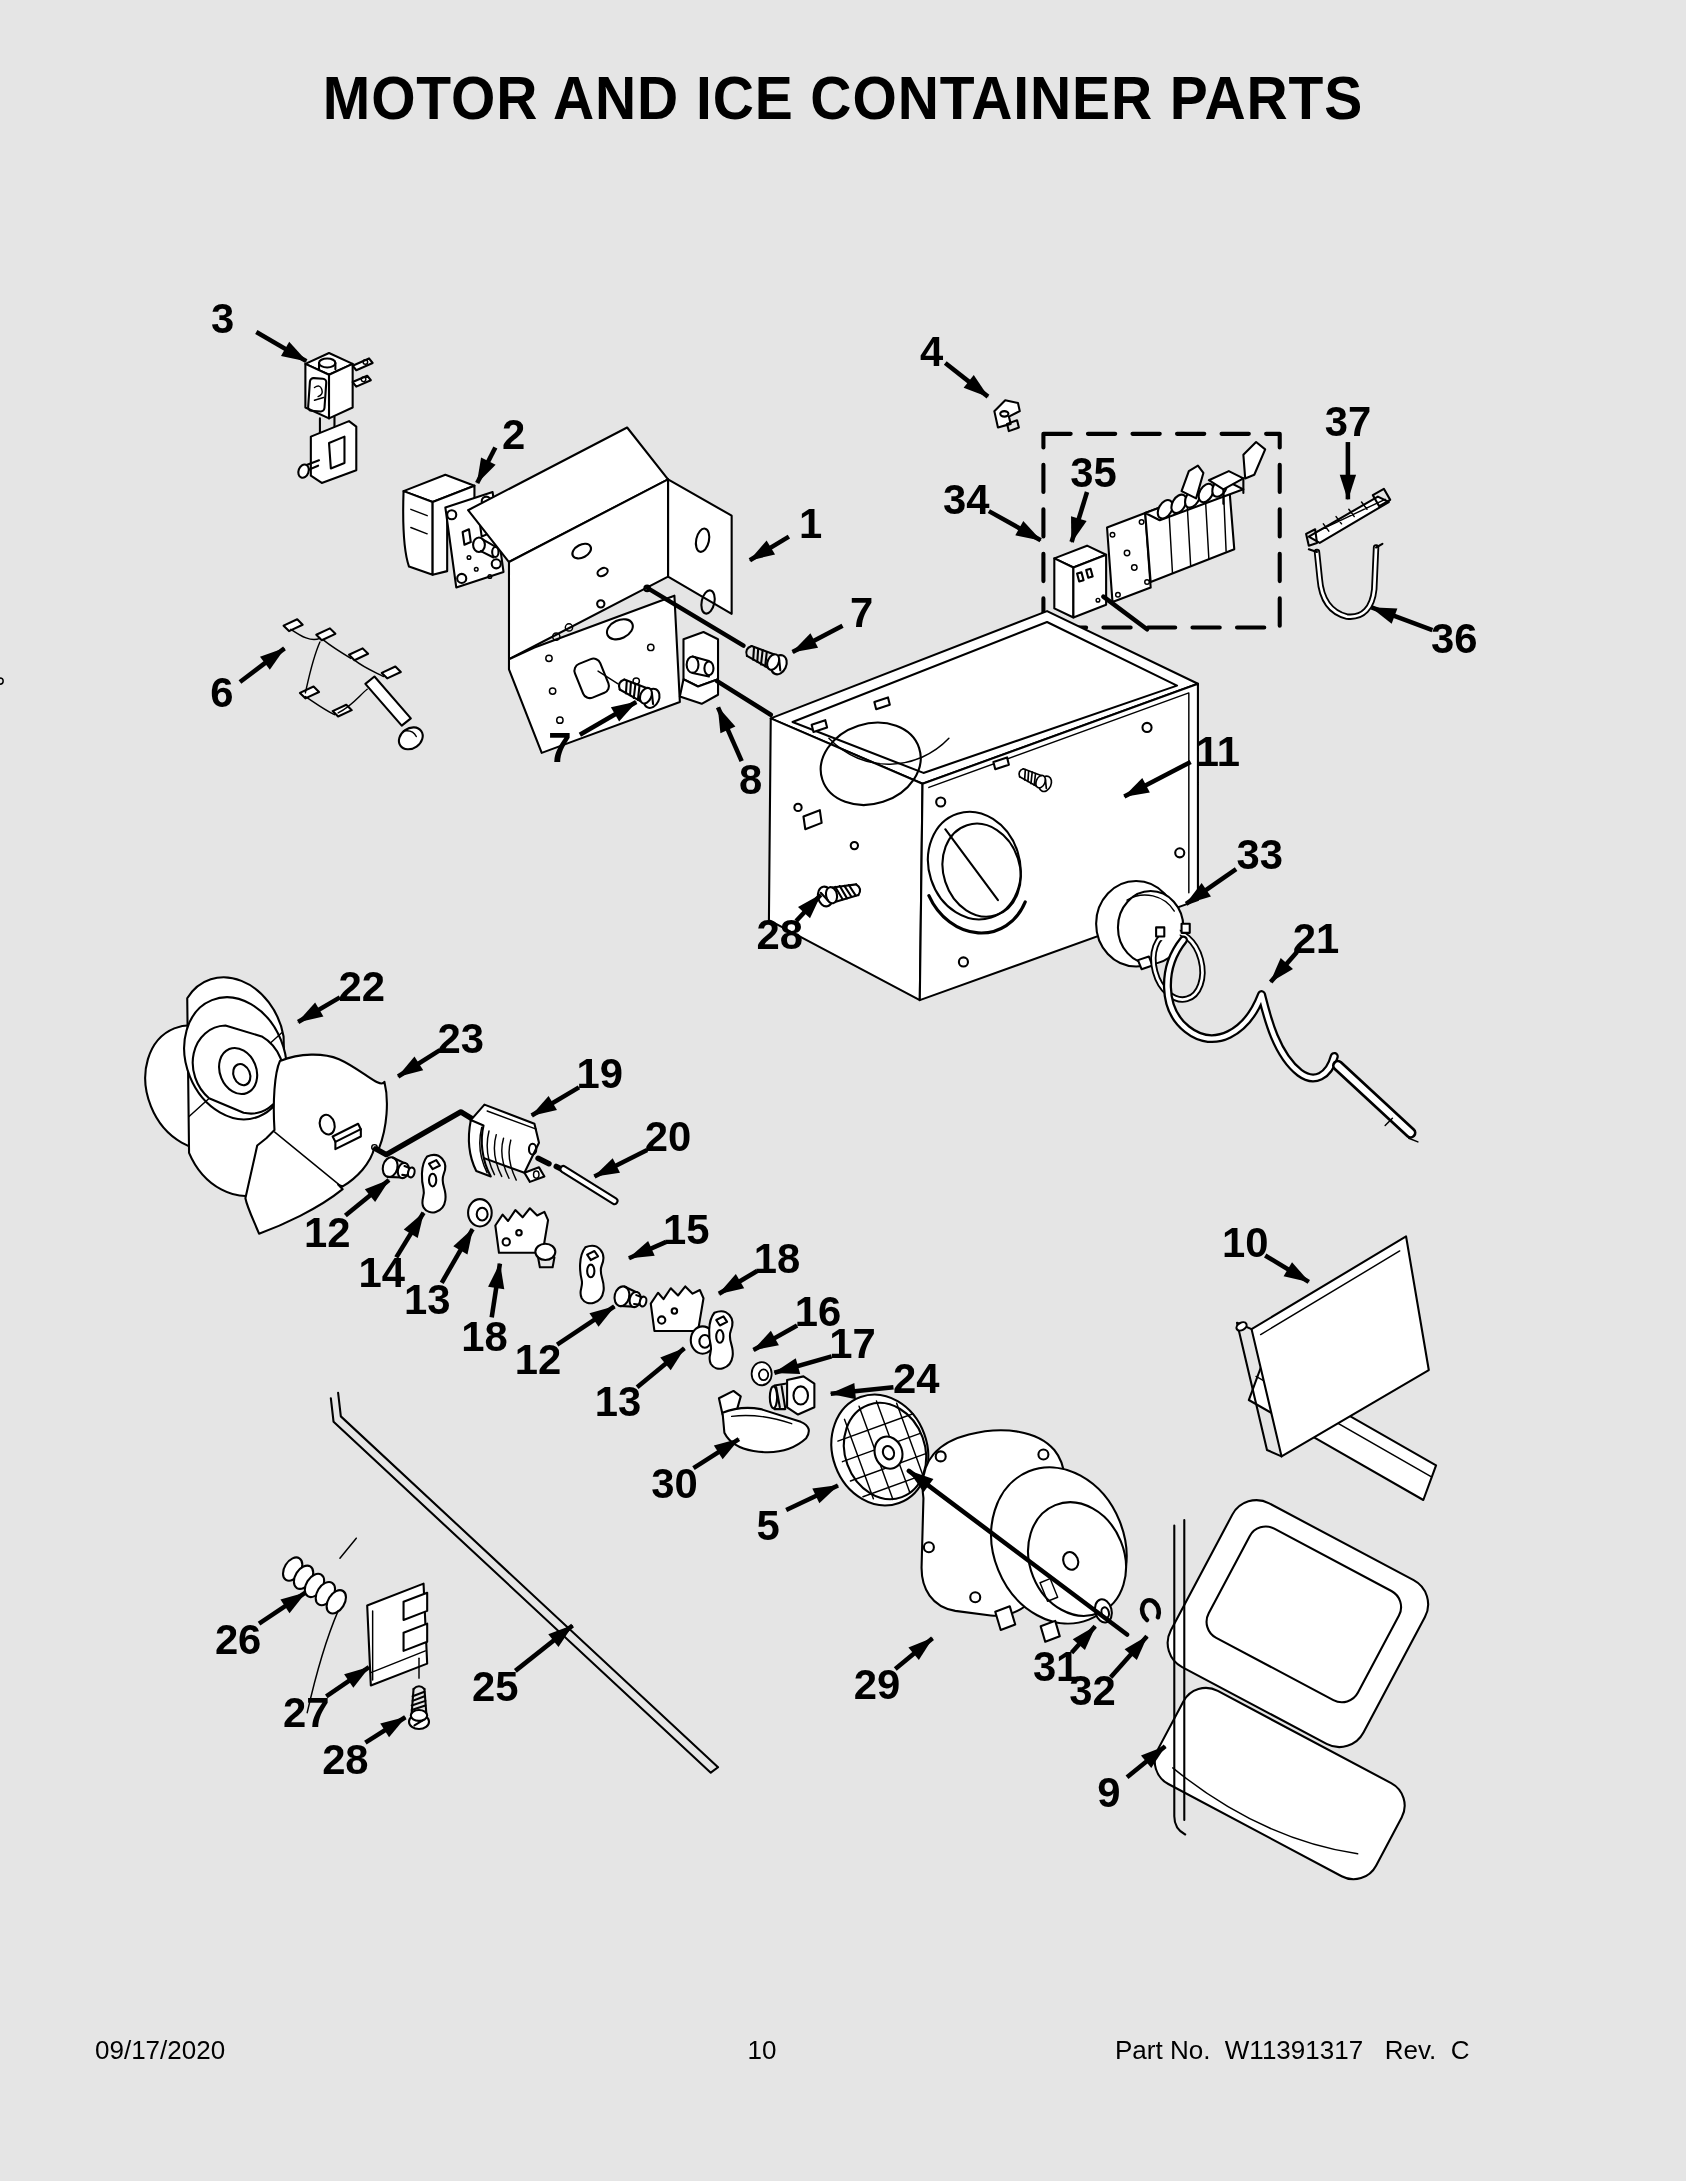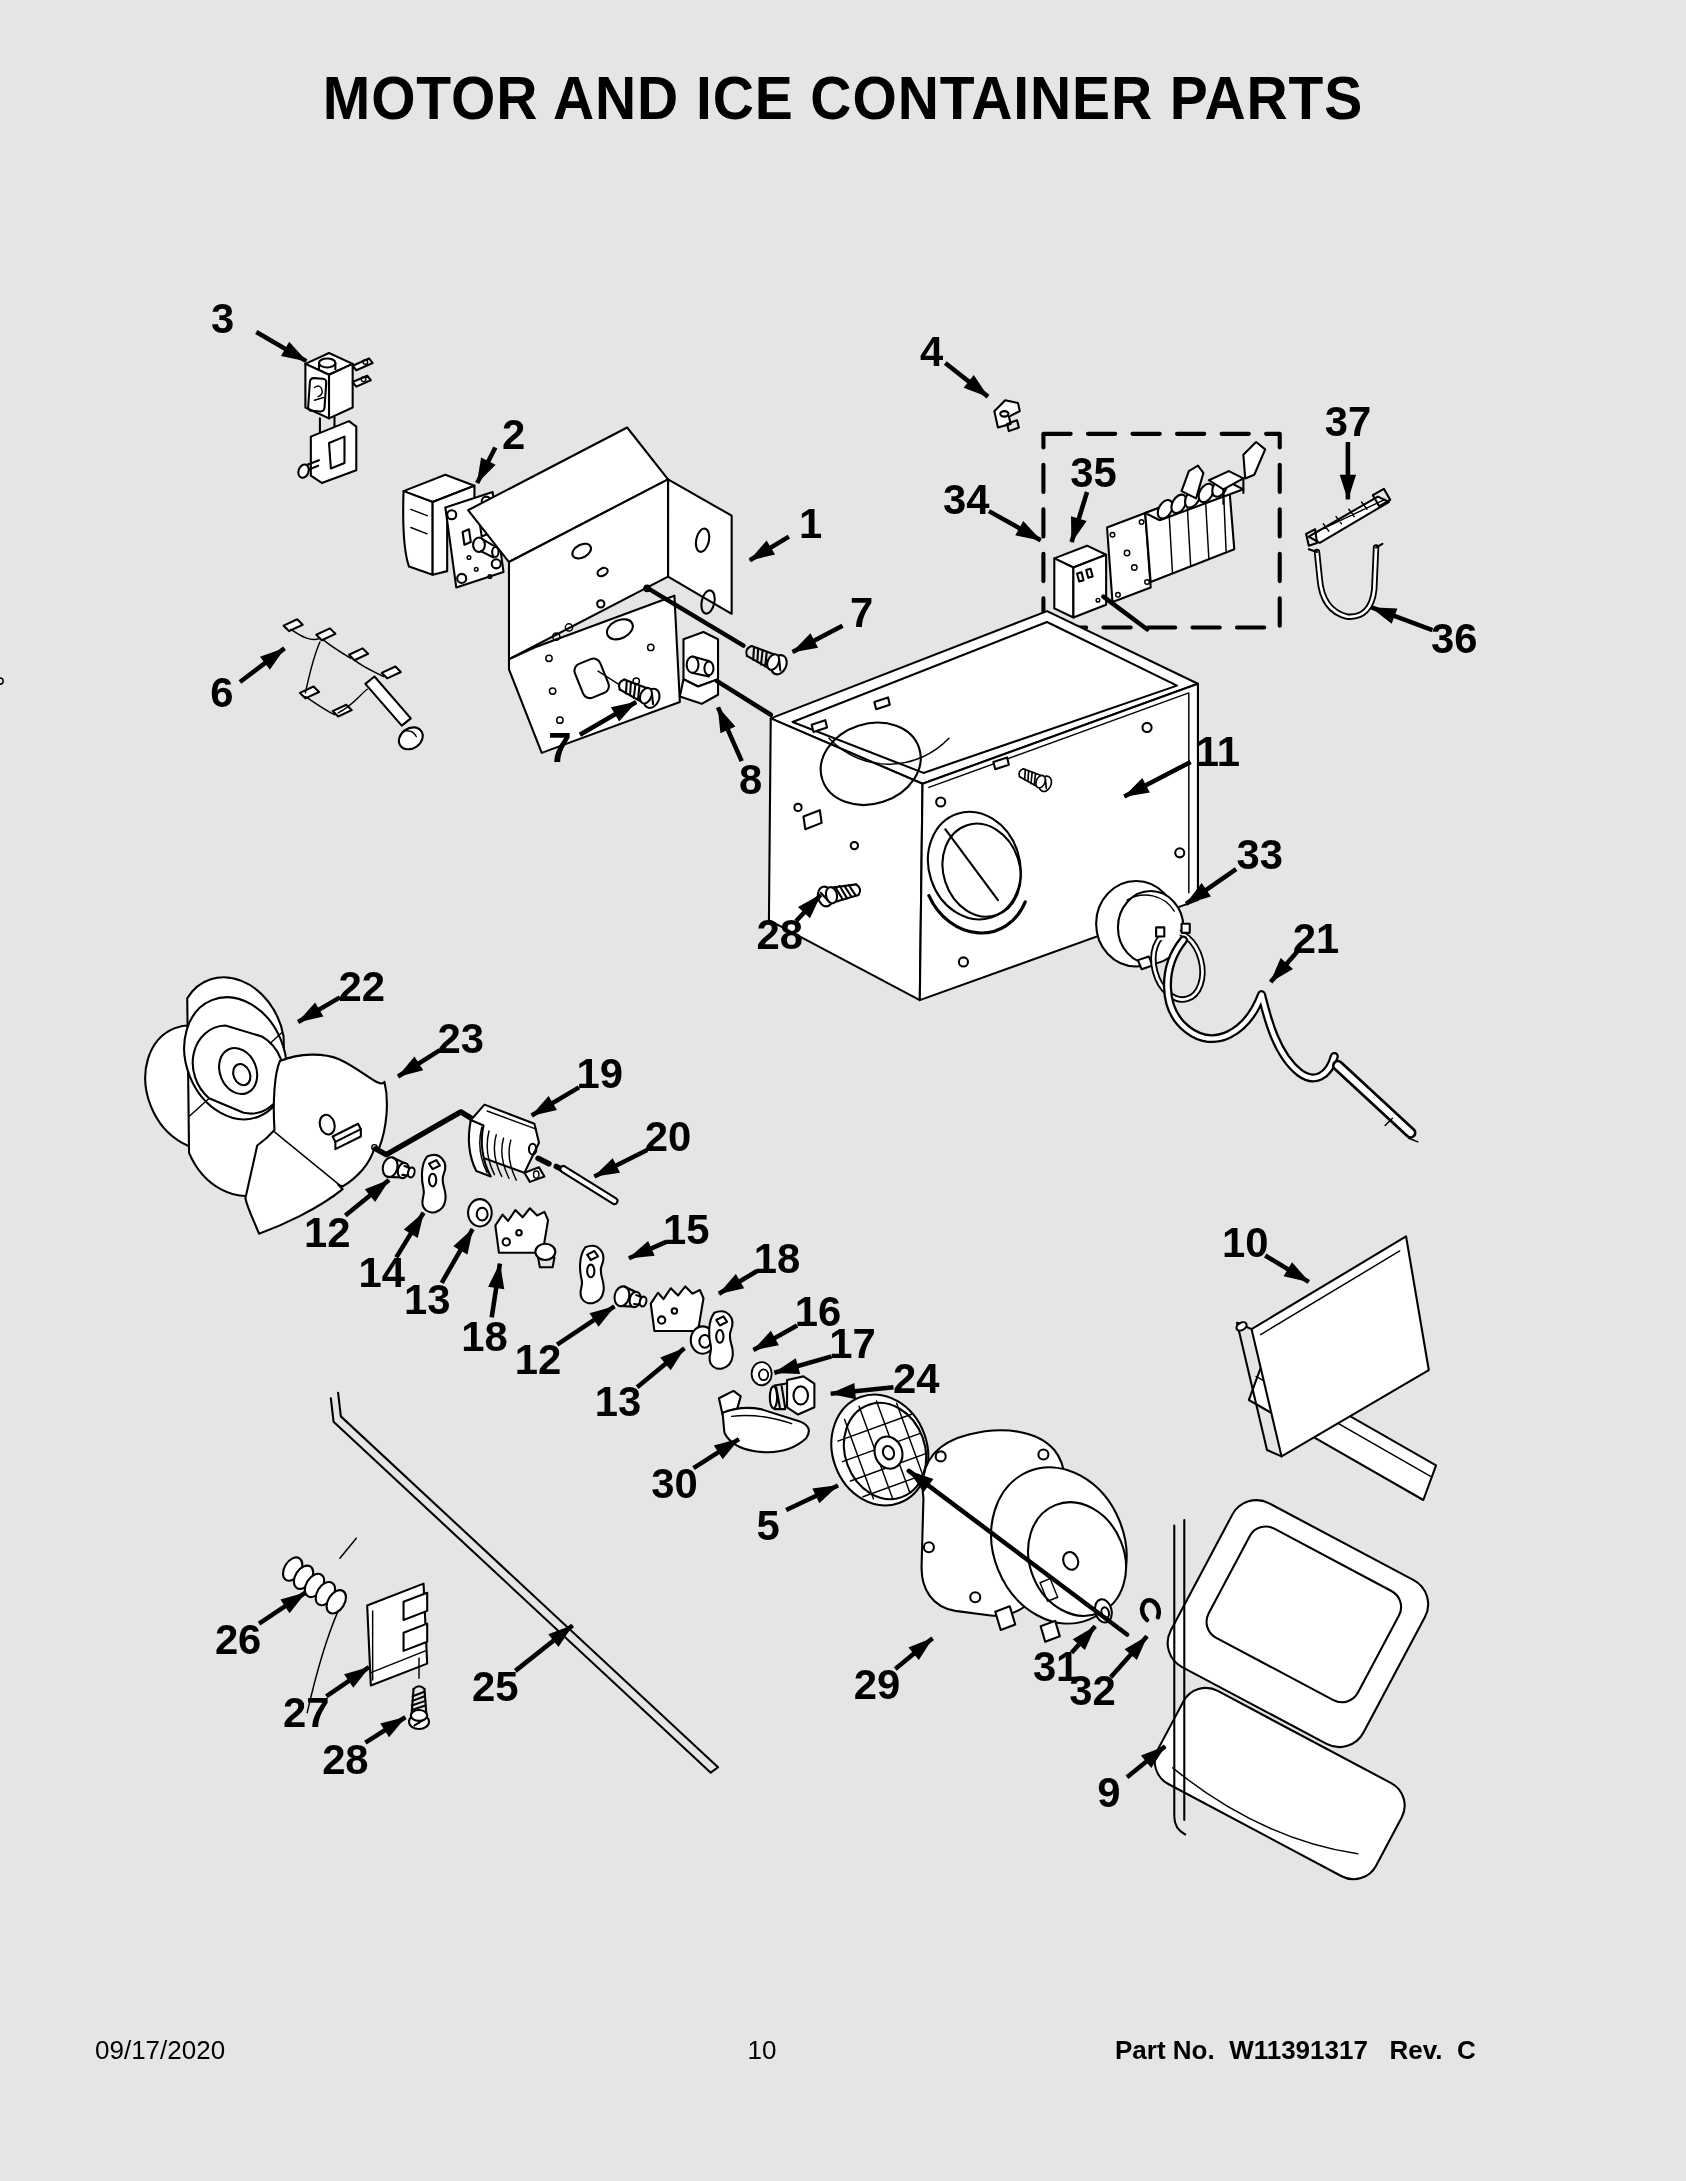--- a/index.html
+++ b/index.html
@@ -5,21 +5,21 @@
   html,body{margin:0;padding:0;background:#888;}
   .page{position:relative;width:1686px;height:2182px;background:#e5e5e5;overflow:hidden;
         font-family:"Liberation Sans",sans-serif;color:#000;}
   .title{position:absolute;top:65px;left:0;width:100%;text-align:center;
          font-size:57px;font-weight:700;letter-spacing:0.9px;transform:scaleY(1.06);
          font-family:"Liberation Sans",sans-serif;}
   .diagram-svg{position:absolute;left:0;top:0;}
   .footer-text{position:absolute;font-size:26px;font-weight:400;white-space:pre;}
   .f-date{left:95px;top:2035px;}
   .f-page{left:762px;top:2035px;transform:translateX(-50%);}
-  .f-part{left:1115px;top:2035px;font-weight:bold;}
+  .f-part{left:1115px;top:2035px;}
   .art{stroke:#000;stroke-width:2.3;fill:none;stroke-linecap:round;stroke-linejoin:round;}
   .art .solid{fill:#fff;}
   .art .thick{stroke-width:5;}
   .art .thin{stroke-width:1.6;}
   .dashedbox{stroke:#000;stroke-width:4.5;fill:none;stroke-dasharray:30 19;}
   .leader{stroke:#000;stroke-width:5;}
   .co-label{font-family:"Liberation Sans",sans-serif;font-weight:700;font-size:46px;fill:#000;stroke:none;}
   .wire-b{stroke:#000;fill:none;stroke-linecap:round;}
   .wire-w{stroke:#fff;fill:none;stroke-linecap:round;}
 </style>

